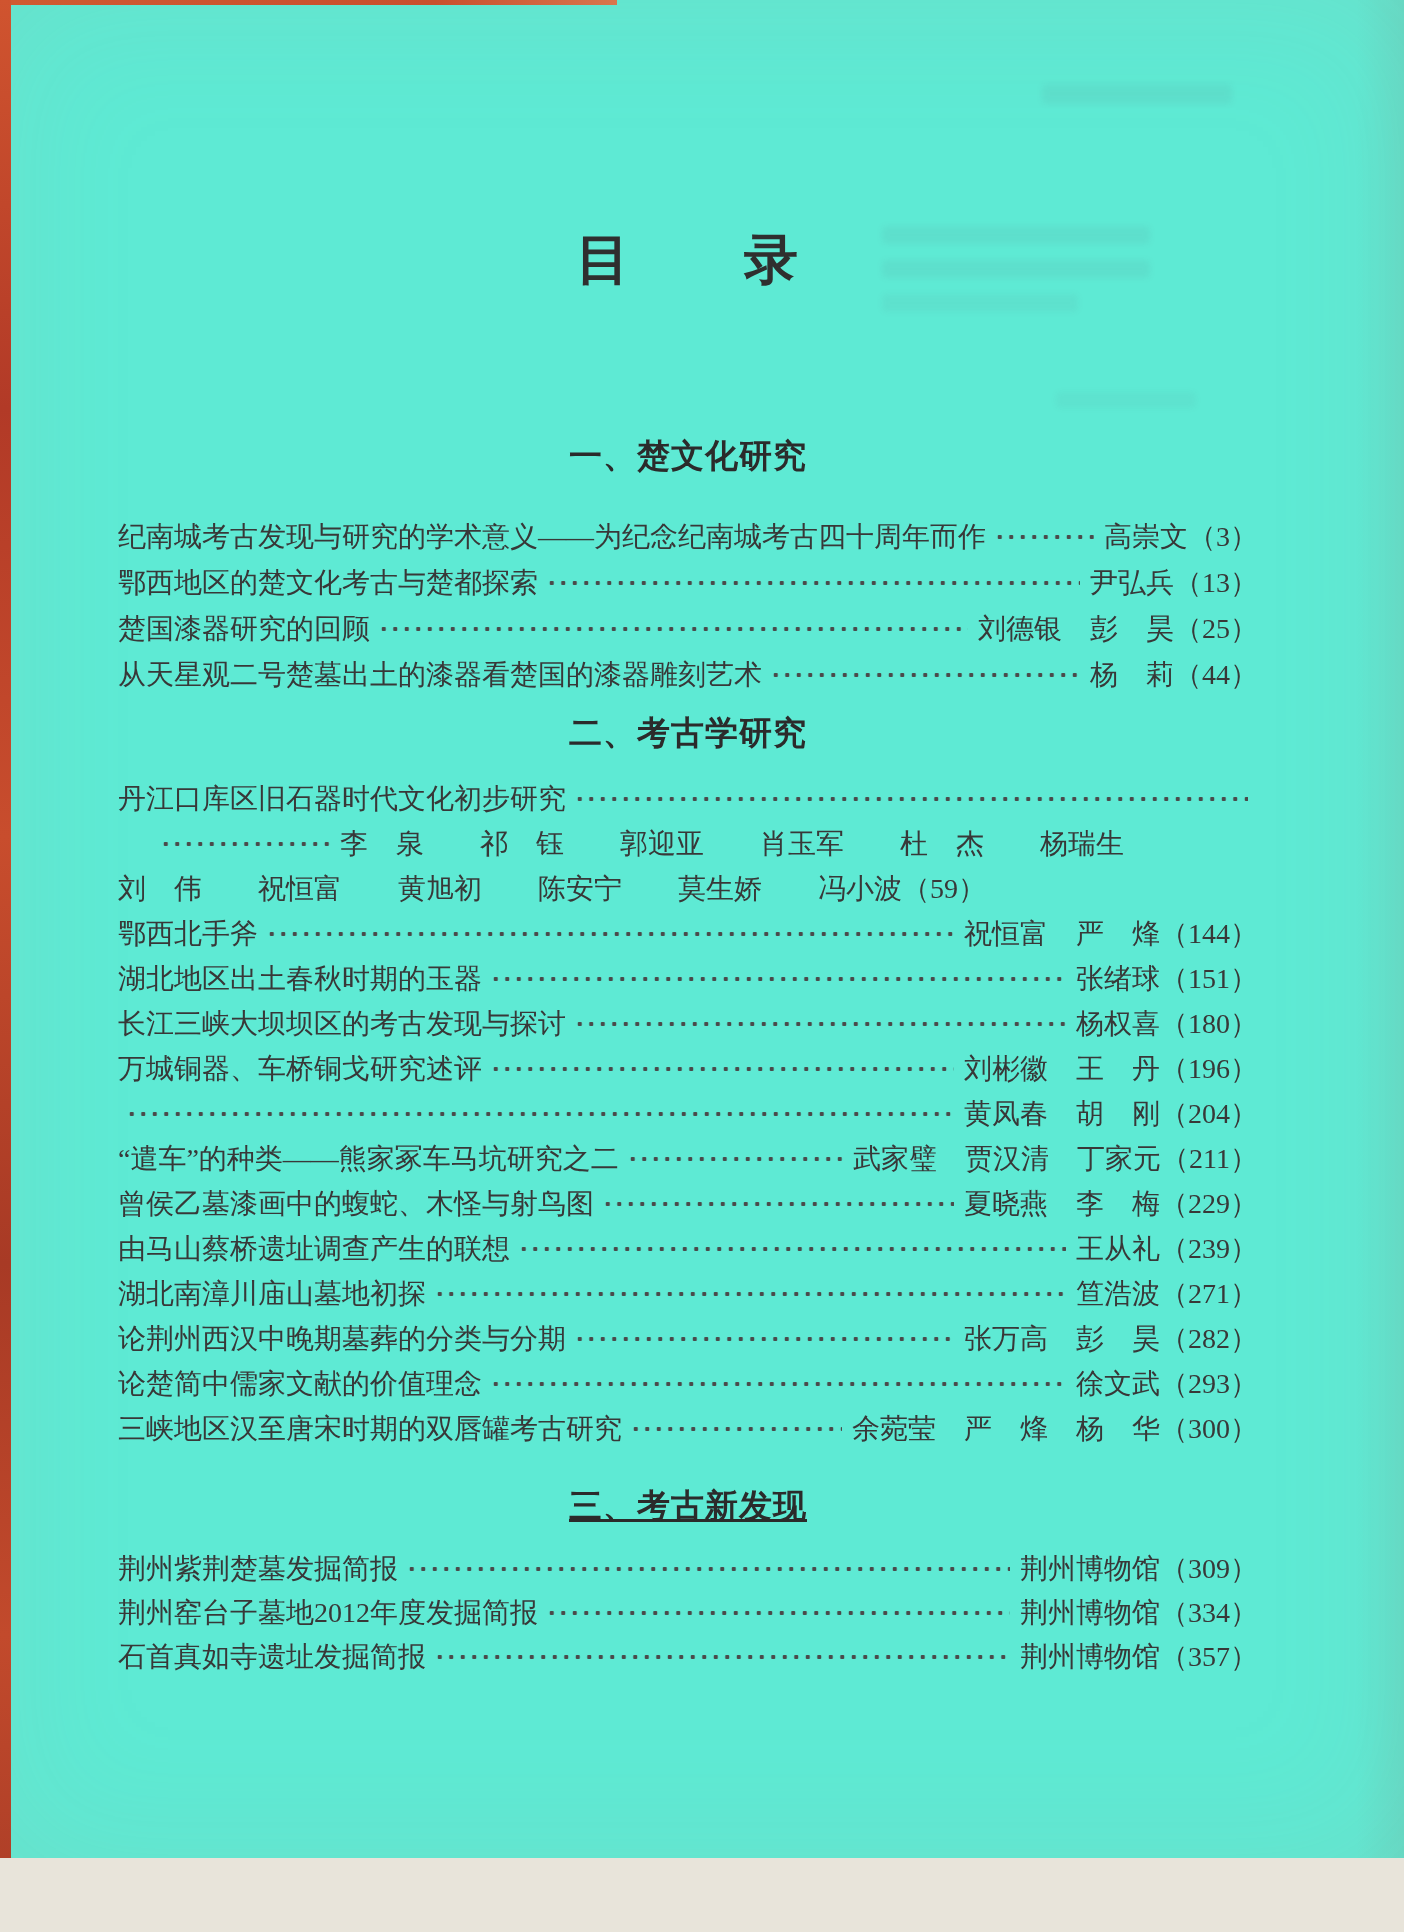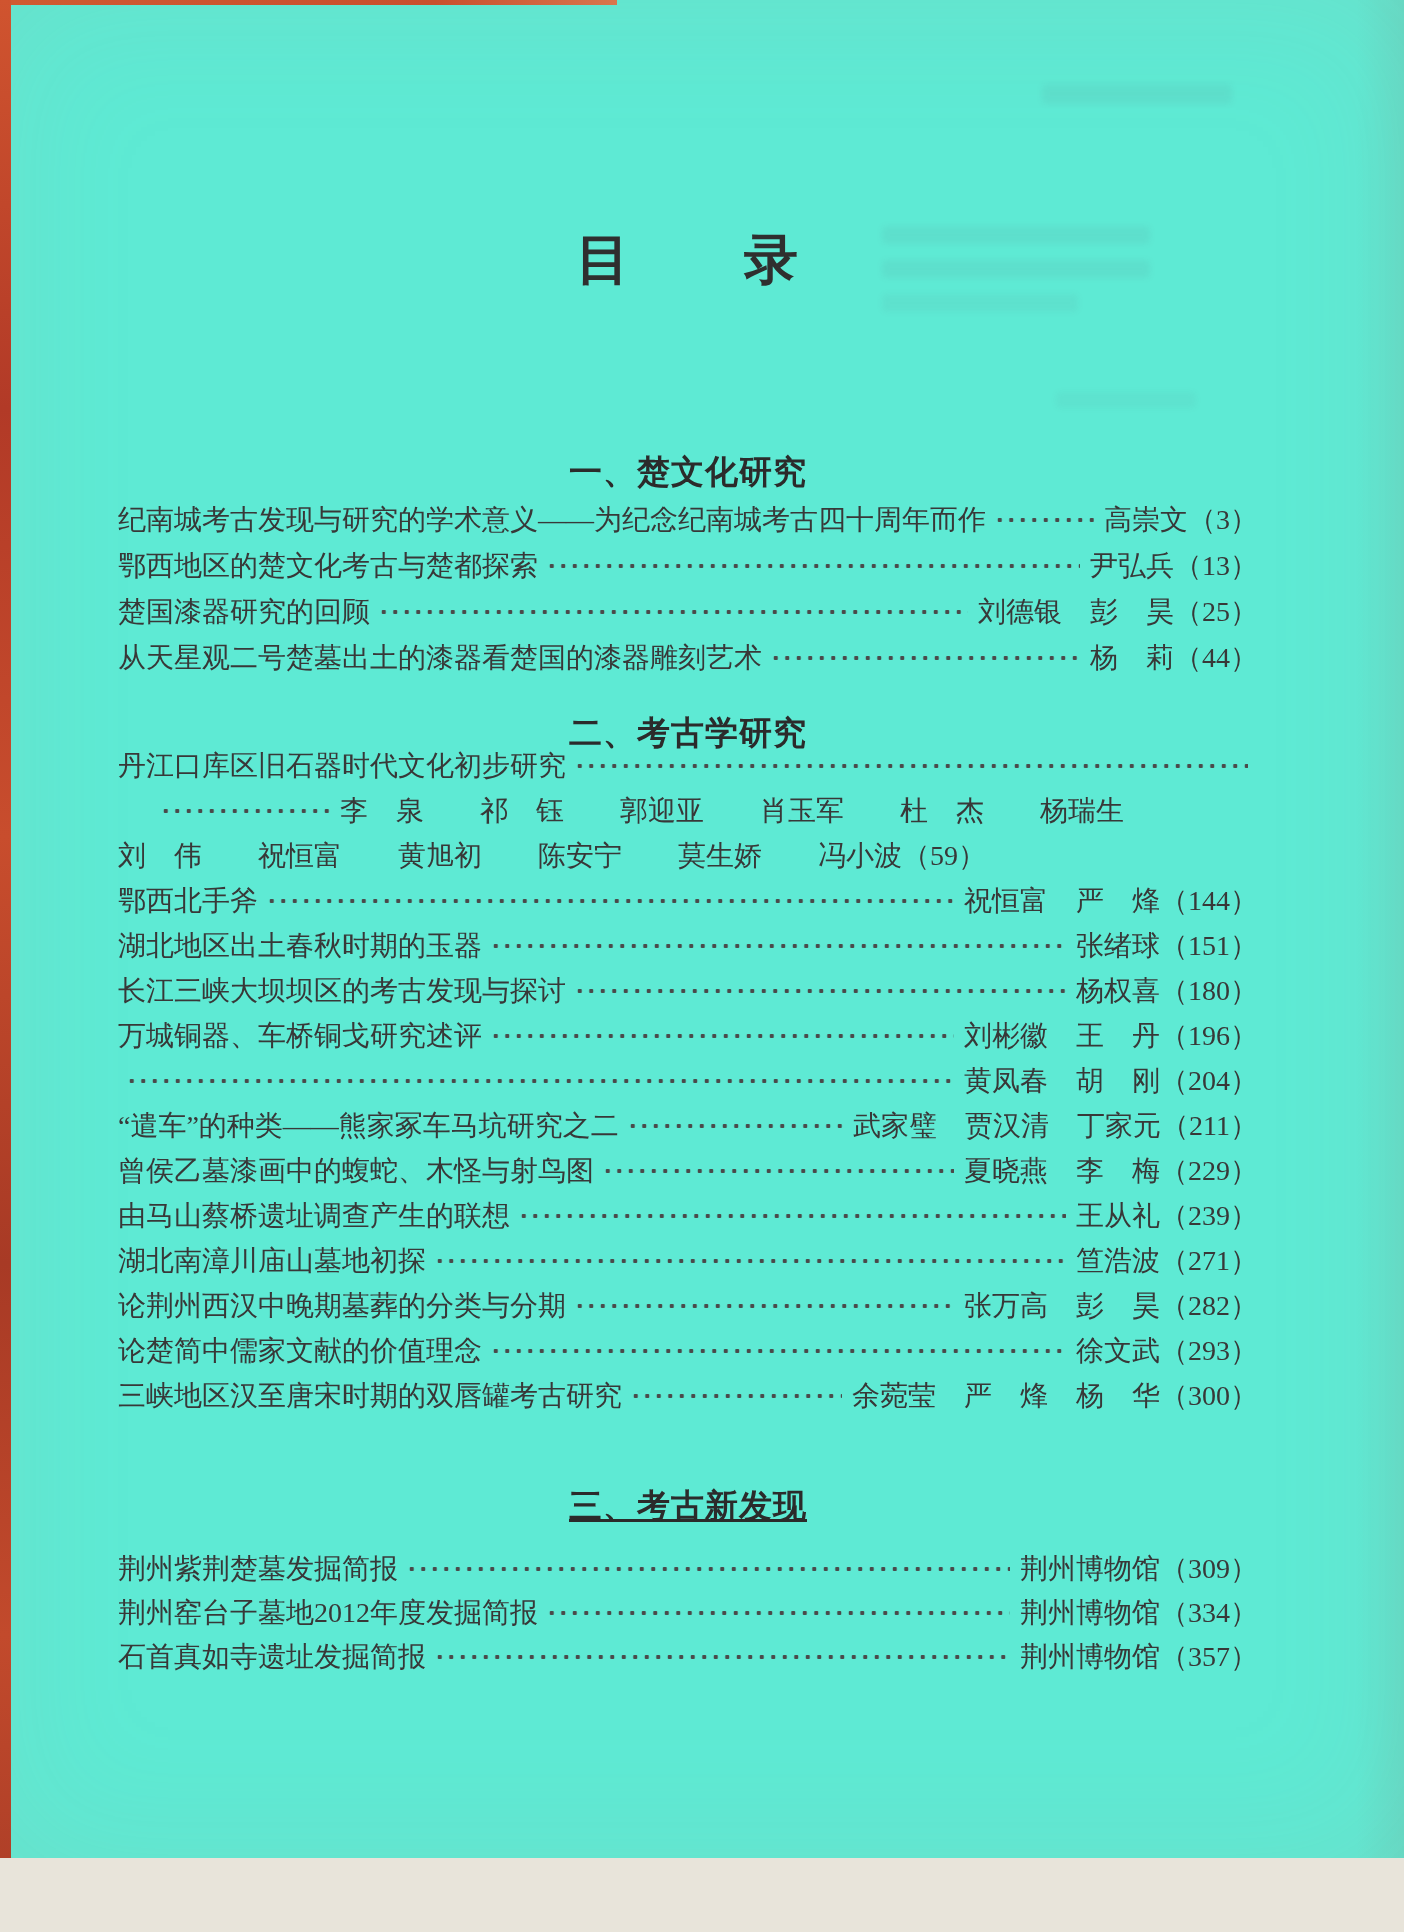--- a/index.html
+++ b/index.html
@@ -42,27 +42,27 @@
     font-size:54px; line-height:62px; font-weight:700;
     letter-spacing:2px; color:#2f2f2f;
   }
   .sec-heading {
     position:absolute; left:0; width:100%; margin:0;
     text-align:center;
     font-family:"Liberation Sans", sans-serif;
     font-size:33px; line-height:40px; font-weight:700; color:#2b2b2b;
     letter-spacing:1px;
   }
-  #sec1 { top:452px;text-align:center; }
+  #sec1 { top:436px;text-align:center; }
   #sec2 { top:713px; }
   #sec3 { top:1486px;text-decoration:underline; }
 
   .rows { position:absolute; left:0; width:100%; }
-  #rows1 { top:497px; }
-  #rows2 { top:743px; }
+  #rows1 { top:514px; }
+  #rows2 { top:776px; }
   #rows3 { top:1547px; }
 
   .row {
     display:flex; align-items:center;
     height:46px; font-size:28px; line-height:40px;
     white-space:nowrap; color:#383838;
   }
   #rows2 .row { height:45px; }
   #rows3 .row { height:44px;justify-content:center; }
 

